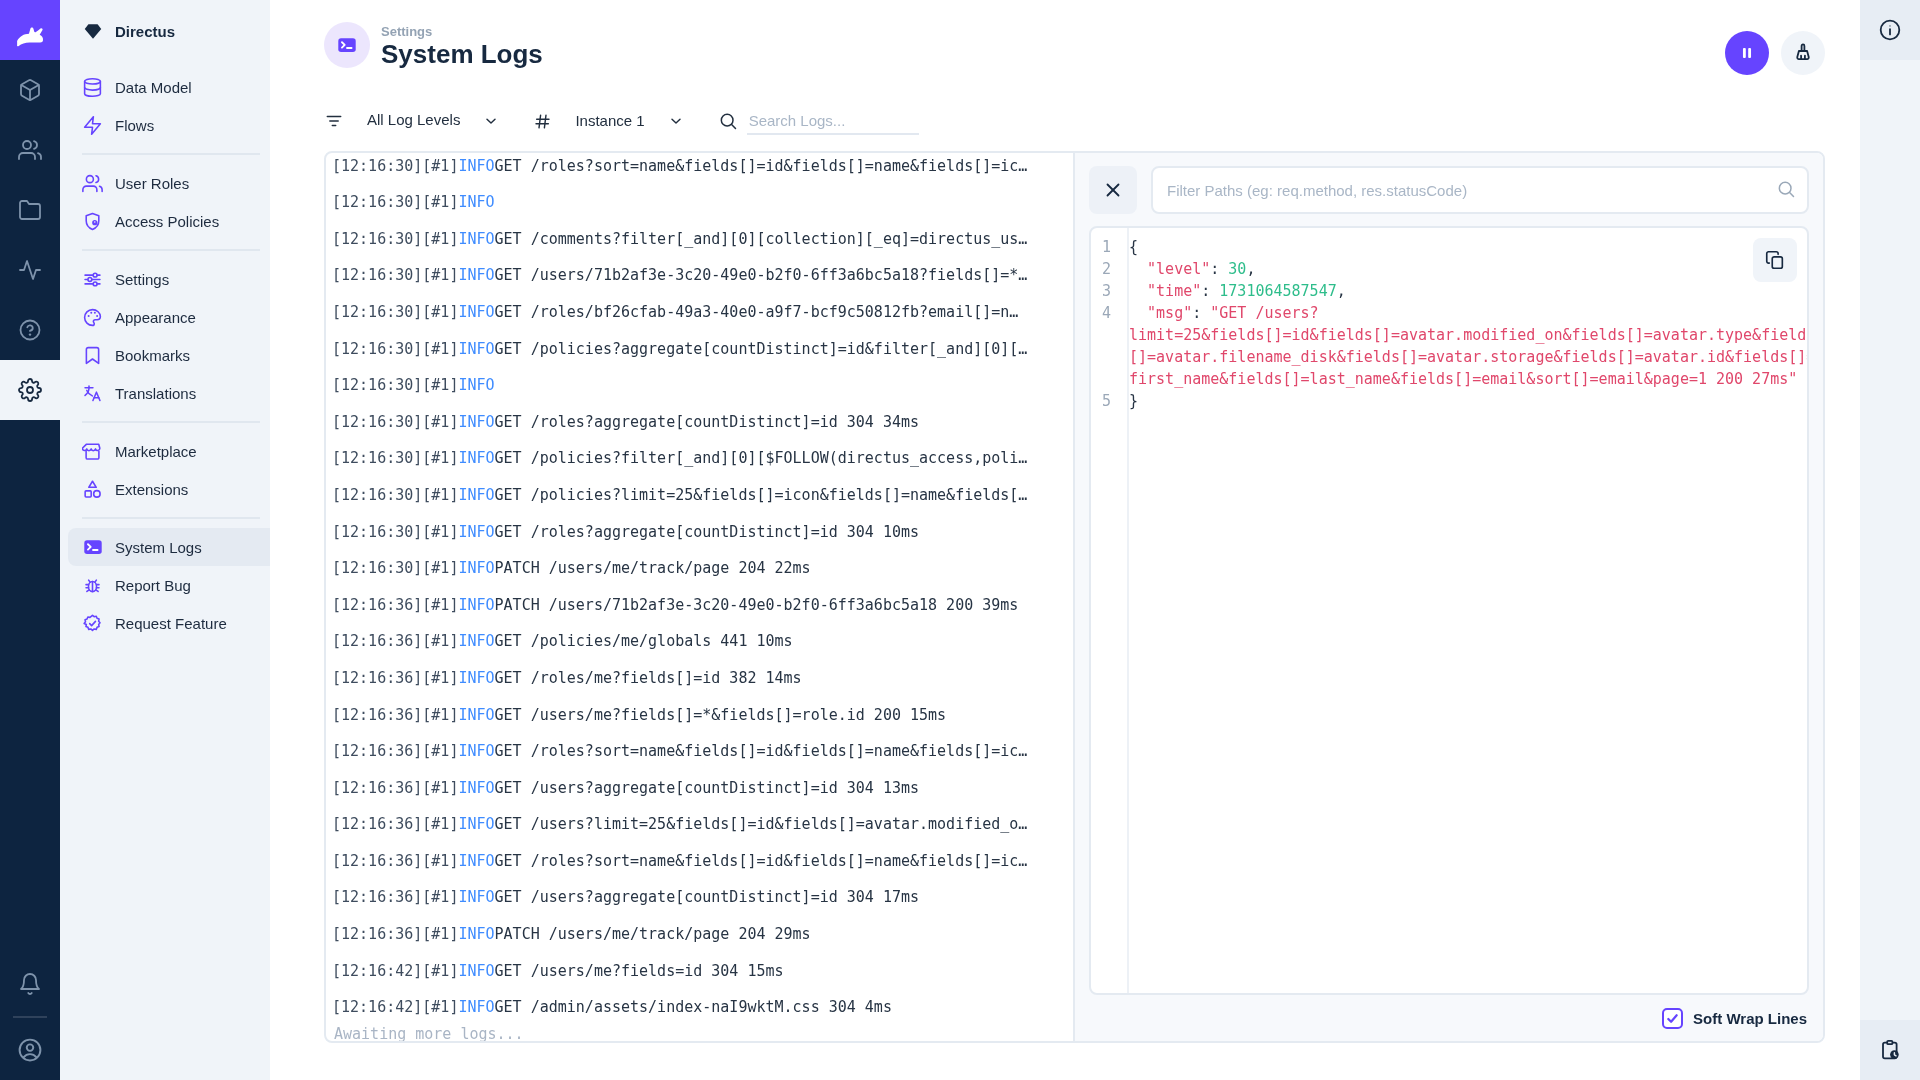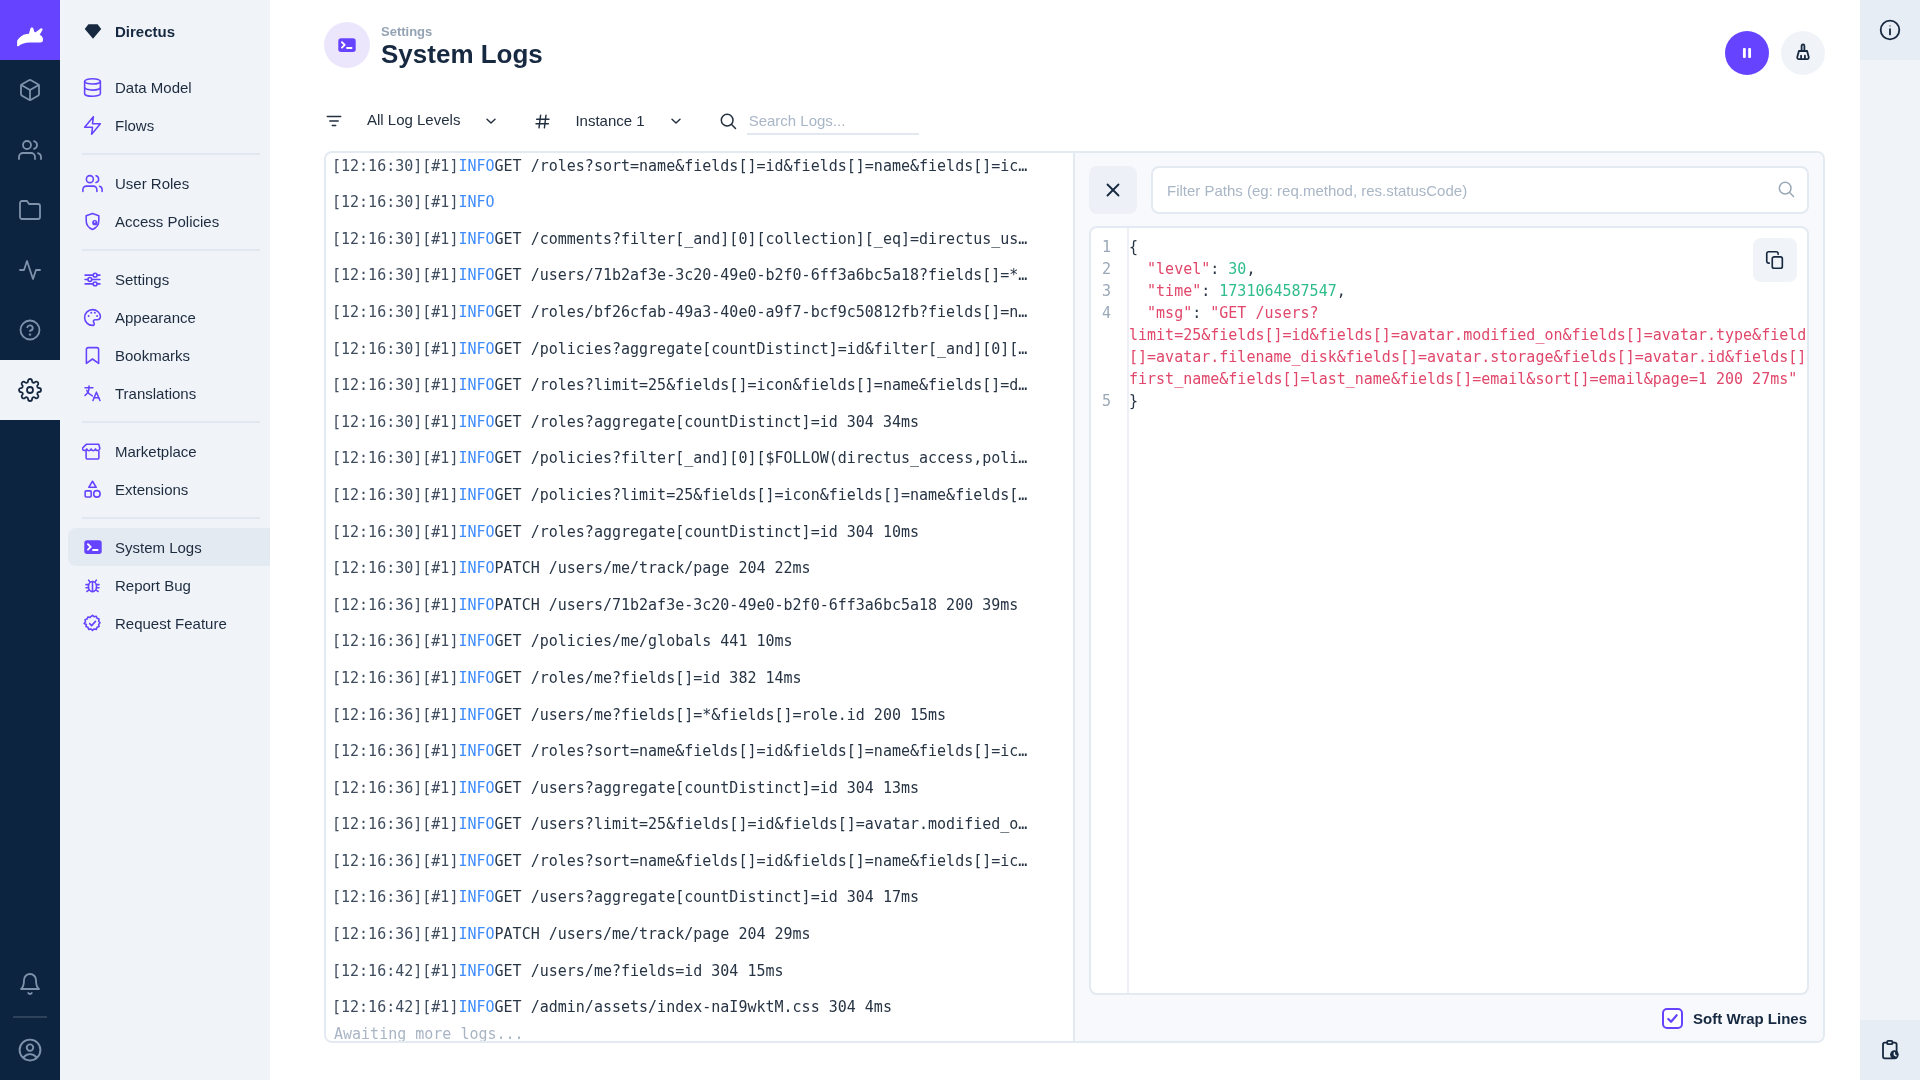--- a/index.html
+++ b/index.html
@@ -419,23 +419,23 @@
     </div>
   </div>
 
   <div class="logbox">
     <div class="loglist">
       <div class="logscroll">
           <div class="logrow"><span class="lr-time">[12:16:30]</span> <span class="lr-inst">[#1]</span> <span class="lr-level">INFO</span> <span class="lr-msg">GET /roles?sort=name&amp;fields[]=id&amp;fields[]=name&amp;fields[]=ic…</span></div>
           <div class="logrow"><span class="lr-time">[12:16:30]</span> <span class="lr-inst">[#1]</span> <span class="lr-level">INFO</span> </div>
           <div class="logrow"><span class="lr-time">[12:16:30]</span> <span class="lr-inst">[#1]</span> <span class="lr-level">INFO</span> <span class="lr-msg">GET /comments?filter[_and][0][collection][_eq]=directus_us…</span></div>
           <div class="logrow"><span class="lr-time">[12:16:30]</span> <span class="lr-inst">[#1]</span> <span class="lr-level">INFO</span> <span class="lr-msg">GET /users/71b2af3e-3c20-49e0-b2f0-6ff3a6bc5a18?fields[]=*…</span></div>
-          <div class="logrow"><span class="lr-time">[12:16:30]</span> <span class="lr-inst">[#1]</span> <span class="lr-level">INFO</span> <span class="lr-msg">GET /roles/bf26cfab-49a3-40e0-a9f7-bcf9c50812fb?fields[]=n…</span></div>
+          <div class="logrow"><span class="lr-time">[12:16:30]</span> <span class="lr-inst">[#1]</span> <span class="lr-level">INFO</span> <span class="lr-msg">GET /roles/bf26cfab-49a3-40e0-a9f7-bcf9c50812fb?email[]=n…</span></div>
           <div class="logrow"><span class="lr-time">[12:16:30]</span> <span class="lr-inst">[#1]</span> <span class="lr-level">INFO</span> <span class="lr-msg">GET /policies?aggregate[countDistinct]=id&amp;filter[_and][0][…</span></div>
-          <div class="logrow"><span class="lr-time">[12:16:30]</span> <span class="lr-inst">[#1]</span> <span class="lr-level">INFO</span> <span class="lr-msg">GET /roles?limit=25&amp;fields[]=icon&amp;fields[]=name&amp;fields[]=d…</span></div>
+          <div class="logrow"><span class="lr-time">[12:16:30]</span> <span class="lr-inst">[#1]</span> <span class="lr-level">INFO</span> </div>
           <div class="logrow"><span class="lr-time">[12:16:30]</span> <span class="lr-inst">[#1]</span> <span class="lr-level">INFO</span> <span class="lr-msg">GET /roles?aggregate[countDistinct]=id 304 34ms</span></div>
           <div class="logrow"><span class="lr-time">[12:16:30]</span> <span class="lr-inst">[#1]</span> <span class="lr-level">INFO</span> <span class="lr-msg">GET /policies?filter[_and][0][$FOLLOW(directus_access,poli…</span></div>
           <div class="logrow"><span class="lr-time">[12:16:30]</span> <span class="lr-inst">[#1]</span> <span class="lr-level">INFO</span> <span class="lr-msg">GET /policies?limit=25&amp;fields[]=icon&amp;fields[]=name&amp;fields[…</span></div>
           <div class="logrow"><span class="lr-time">[12:16:30]</span> <span class="lr-inst">[#1]</span> <span class="lr-level">INFO</span> <span class="lr-msg">GET /roles?aggregate[countDistinct]=id 304 10ms</span></div>
           <div class="logrow"><span class="lr-time">[12:16:30]</span> <span class="lr-inst">[#1]</span> <span class="lr-level">INFO</span> <span class="lr-msg">PATCH /users/me/track/page 204 22ms</span></div>
           <div class="logrow"><span class="lr-time">[12:16:36]</span> <span class="lr-inst">[#1]</span> <span class="lr-level">INFO</span> <span class="lr-msg">PATCH /users/71b2af3e-3c20-49e0-b2f0-6ff3a6bc5a18 200 39ms</span></div>
           <div class="logrow"><span class="lr-time">[12:16:36]</span> <span class="lr-inst">[#1]</span> <span class="lr-level">INFO</span> <span class="lr-msg">GET /policies/me/globals 441 10ms</span></div>
           <div class="logrow"><span class="lr-time">[12:16:36]</span> <span class="lr-inst">[#1]</span> <span class="lr-level">INFO</span> <span class="lr-msg">GET /roles/me?fields[]=id 382 14ms</span></div>
           <div class="logrow"><span class="lr-time">[12:16:36]</span> <span class="lr-inst">[#1]</span> <span class="lr-level">INFO</span> <span class="lr-msg">GET /users/me?fields[]=*&amp;fields[]=role.id 200 15ms</span></div>
           <div class="logrow"><span class="lr-time">[12:16:36]</span> <span class="lr-inst">[#1]</span> <span class="lr-level">INFO</span> <span class="lr-msg">GET /roles?sort=name&amp;fields[]=id&amp;fields[]=name&amp;fields[]=ic…</span></div>

